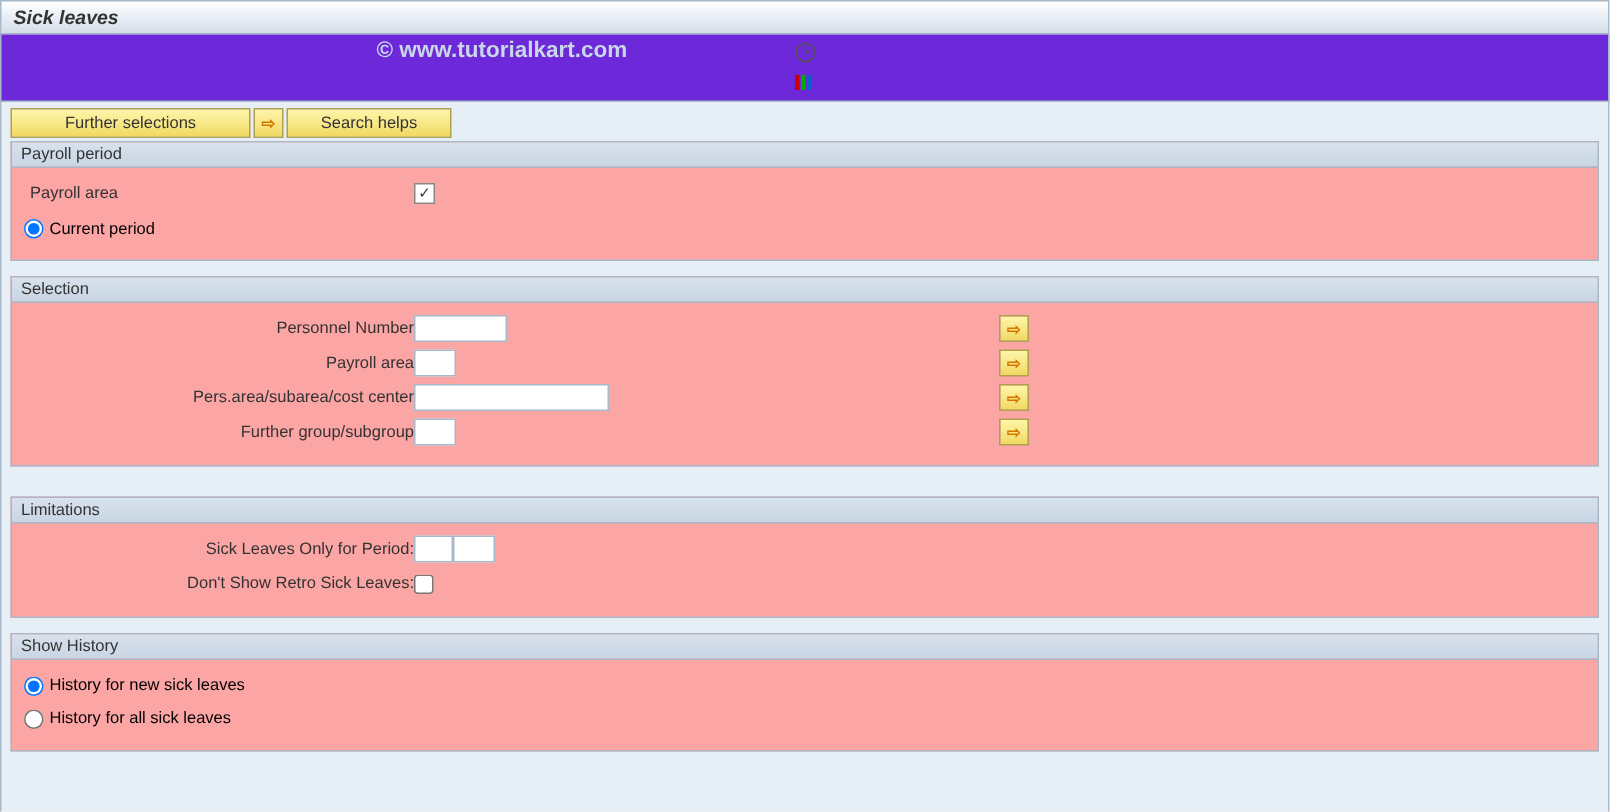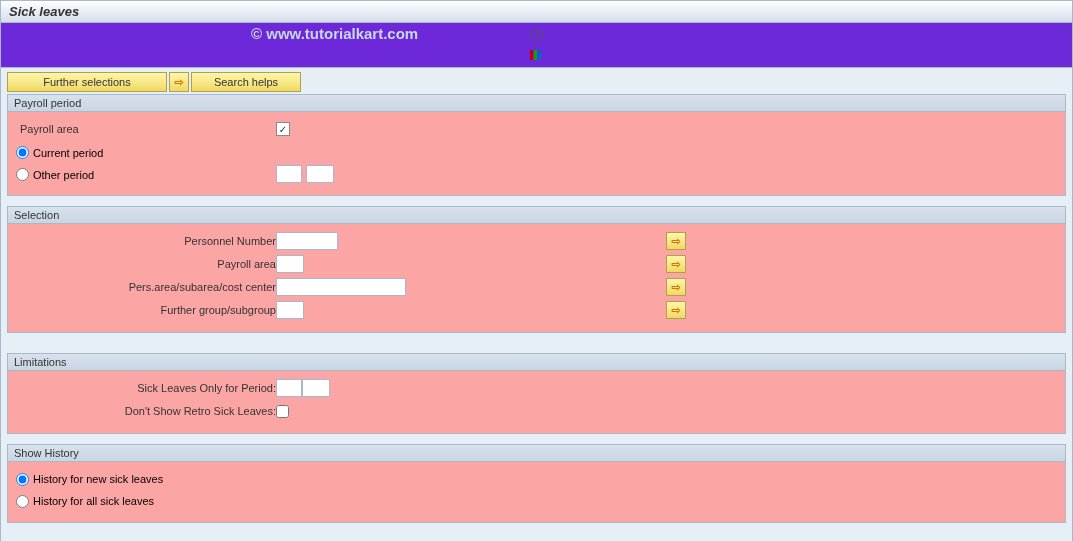--- a/index.html
+++ b/index.html
@@ -218,28 +218,20 @@
       <div class="form-row">
         <div class="form-label-indent">Payroll area</div>
         <span class="checkbox-icon">✓</span>
       </div>
       <div class="radio-row">
         <div class="radio-label-area">
           <input type="radio" name="period" checked="" style="">
           <span>Current period</span>
         </div>
       </div>
-      <div class="radio-row">
-        <div class="radio-label-area">
-          <input type="radio" name="period" style="">
-          <span>Other period</span>
-        </div>
-        <input class="text-input w-tiny" style="">
-        <input class="text-input w-xs" style="">
-      </div>
     </div>
   </div>
 
   <div class="groupbox">
     <div class="groupbox-title">Selection</div>
     <div class="groupbox-body">
       <div class="form-row">
         <div class="form-label">Personnel Number</div>
         <div class="gap-to-arrow">
           <input class="text-input w-sm" style="">

